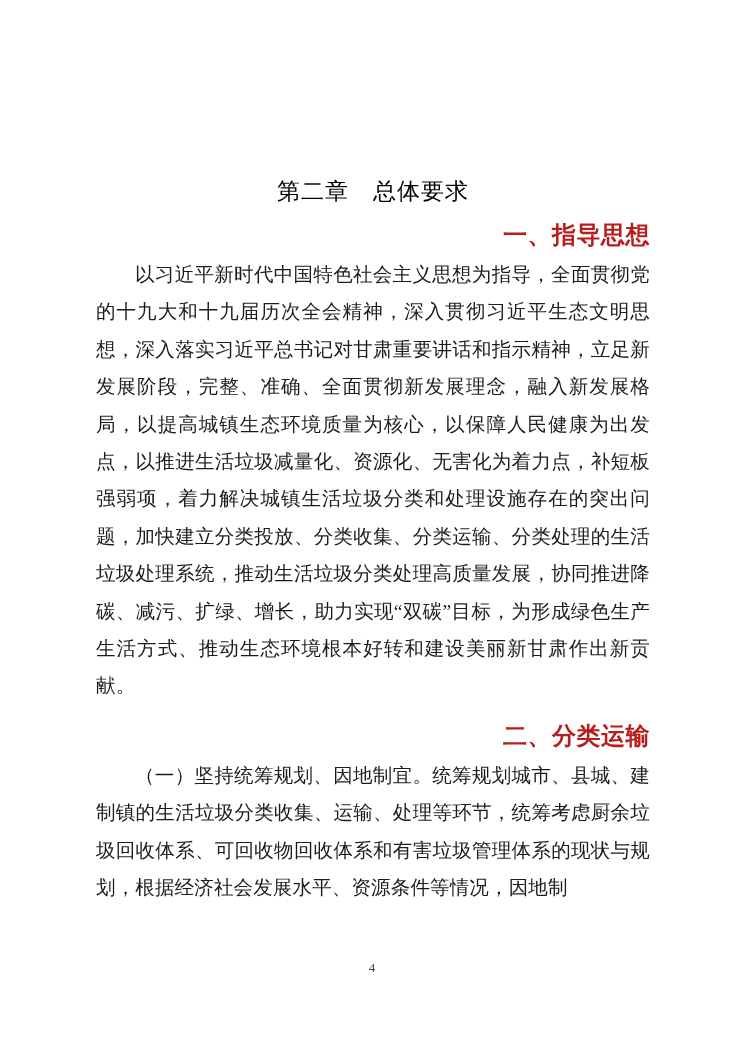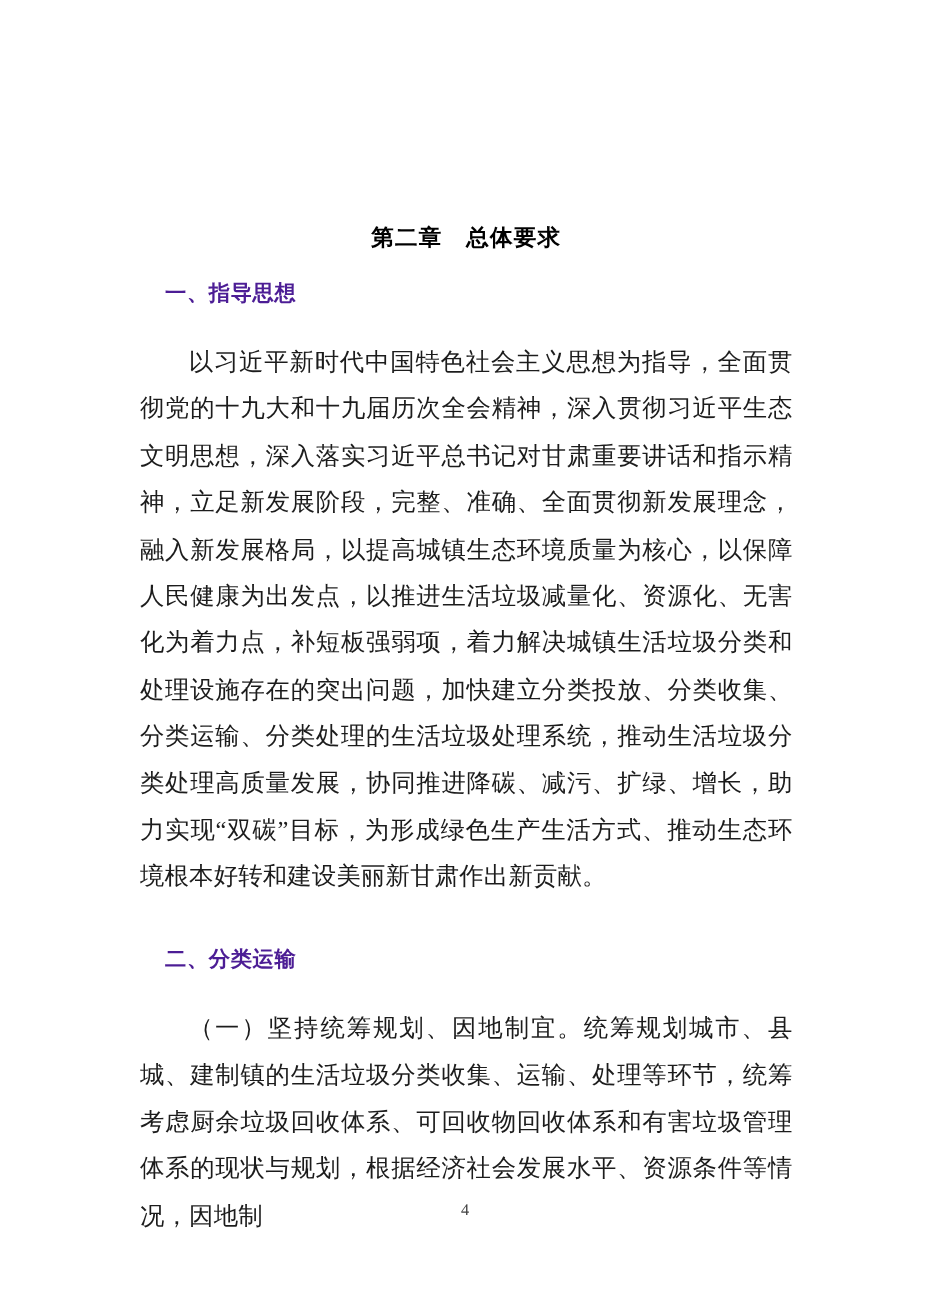--- a/index.html
+++ b/index.html
@@ -28,49 +28,50 @@
   
   .content {
     position: absolute;
     left: 96px;
     top: 150px;
     width: 554px;
   }
 
   .chapter-title {
     font-family: "DejaVu Sans", "Liberation Sans", sans-serif;
-    font-weight: bold;
-    font-size: 18px;
+    font-weight: normal;
+    font-size: 23px;
     letter-spacing: 1px;
     text-align: center;
     color: #000000;
     margin: 0 0 0 0;
     padding: 24px 0 0 0;
     line-height: 34px;
     white-space: pre;
   }
 
   .section-heading {
     font-family: "DejaVu Sans", "Liberation Sans", sans-serif;
     font-weight: bold;
-    font-size: 17px;
-    color: #4c1d95;
+    font-size: 24px;
+    color: #b91c1c;
     line-height: 37px;
     margin: 0;
     padding: 9px 0 2px 0;
     text-indent: 36px;
     letter-spacing: 0.5px;
+    text-align: right;
   }
 
   .body-para {
     font-family: "Liberation Serif", "DejaVu Serif", serif;
     font-size: 19.5px;
     line-height: 37.4px;
     color: #1c1c1c;
-    margin: 16px;
+    margin: 0;
     padding: 0;
     text-indent: 39px;
     text-align: justify;
     text-justify: inter-character;
     letter-spacing: 0.15px;
     word-break: break-all;
   }
 
   .spacer-sm { height: 4px; }
 

